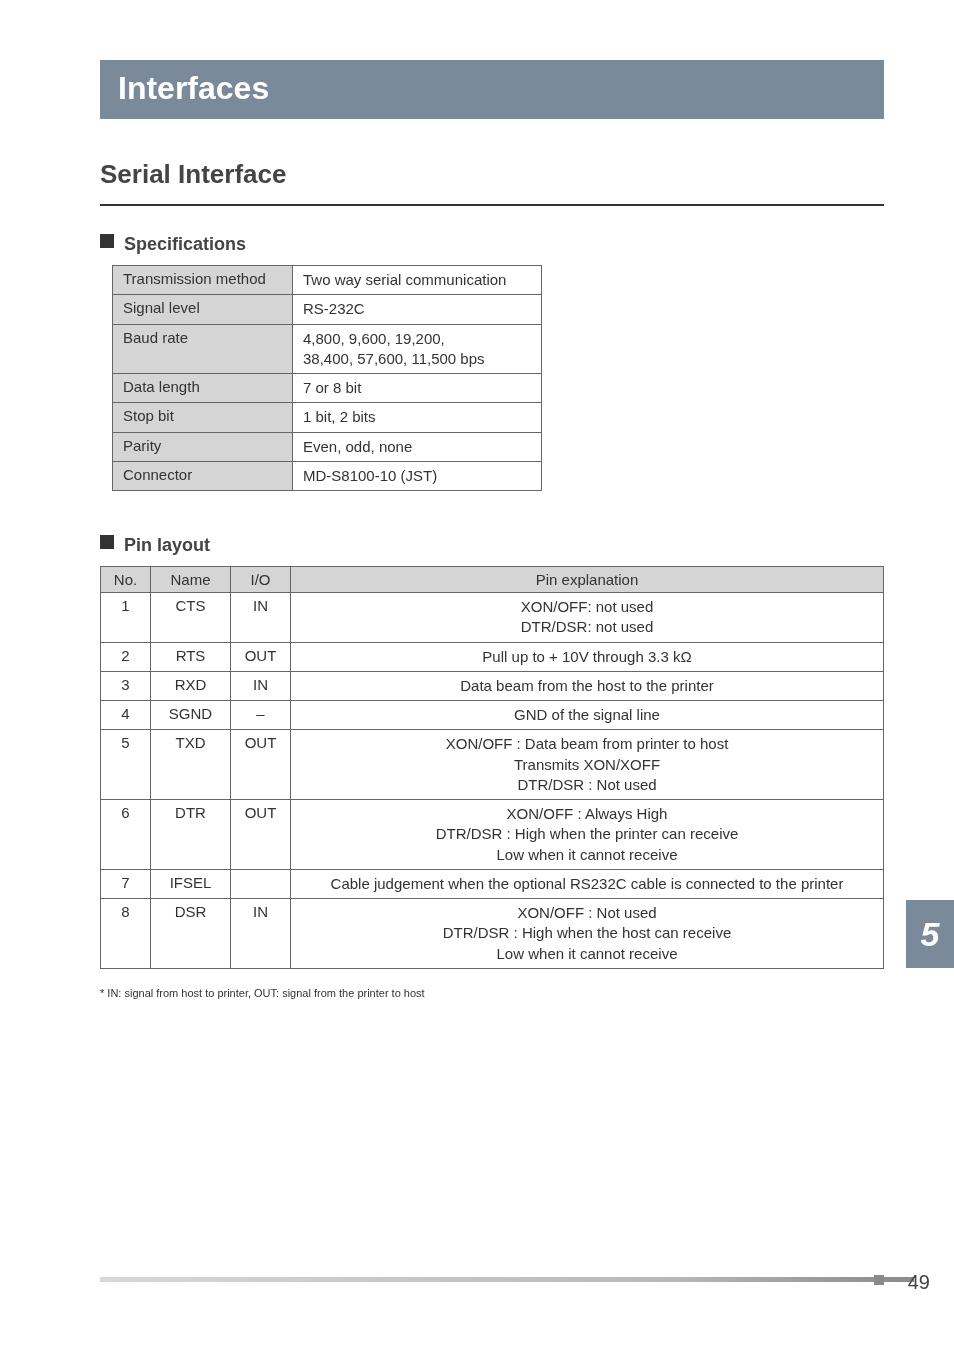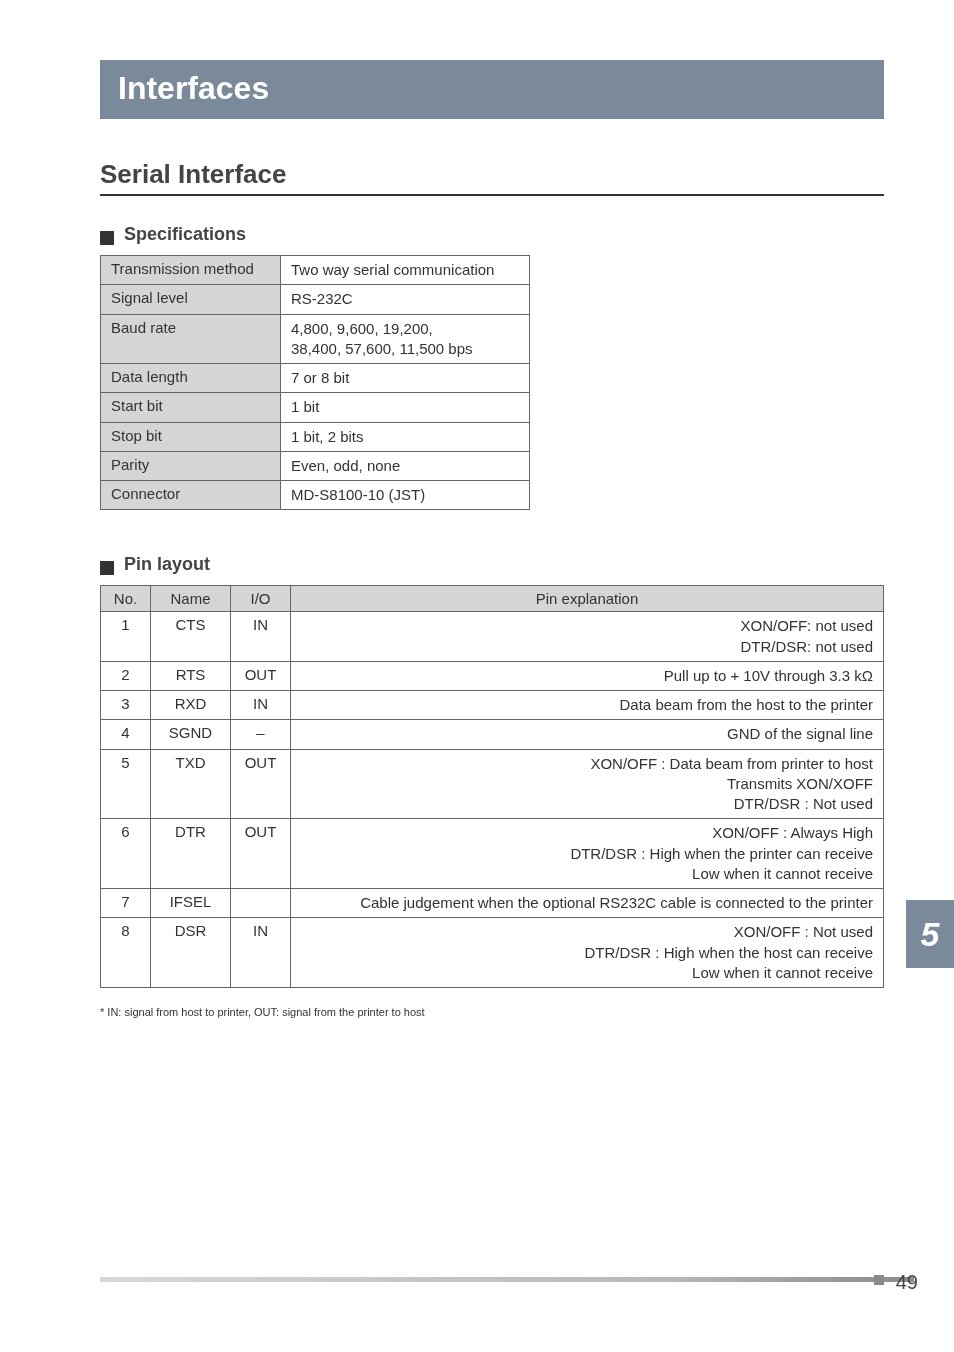--- a/index.html
+++ b/index.html
@@ -20,26 +20,26 @@
     font-size: 32px;
     font-weight: 600;
     padding: 10px 18px 12px 18px;
     margin-bottom: 40px;
   }
   .section-title {
     font-size: 26px;
     font-weight: 600;
     color: #444;
     border-bottom: 2px solid #333;
-    padding-bottom: 4px;
+    padding-bottom: 14px;
     margin-bottom: 18px;
   }
   .subsection {
     display: flex;
-    align-items: flex-end;
+    align-items: flex-start;
     gap: 10px;
     margin-bottom: 10px;
     margin-top: 28px;
   }
   .subsection .sq {
     width: 14px;
     height: 14px;
     background: #333;
   }
   .subsection .label {
@@ -47,38 +47,39 @@
     font-weight: 600;
     color: #444;
   }
   table {
     border-collapse: collapse;
     font-size: 15px;
     color: #333;
   }
   table.spec {
     width: 430px;
+    margin-left: 12px;
   }
   table.spec td {
     border: 1px solid #666;
     padding: 4px 10px;
     vertical-align: top;
   }
   table.spec td.key {
     background: #d5d5d5;
     width: 180px;
   }
   table.pin {
     width: 784px;
   }
   table.pin th, table.pin td {
     border: 1px solid #666;
     padding: 4px 10px;
     vertical-align: top;
-    text-align: right;
+    text-align: center;
   }
   table.pin th {
     background: #d5d5d5;
     font-weight: 400;
     text-align: center;
   }
   table.pin td.c { text-align: center; }
   .footnote {
     font-size: 11px;
     margin-top: 18px;
@@ -110,21 +111,21 @@
   .small-sq {
     position: absolute;
     right: 70px;
     bottom: 67px;
     width: 10px;
     height: 10px;
     background: #8a8a8a;
   }
   .page-num {
     position: absolute;
-    right: 36px;
+    right: 24px;
     bottom: 58px;
     font-size: 20px;
     color: #444;
   }
   .multiline { white-space: pre-line; line-height: 1.35; }
 </style>
 </head>
 <body>
 
 <div class="page">
@@ -150,24 +151,20 @@
           <td class="multiline">RS-232C</td>
         </tr>
         <tr>
           <td class="key">Baud rate</td>
           <td class="multiline">4,800, 9,600, 19,200,
 38,400, 57,600, 11,500 bps</td>
         </tr>
         <tr>
           <td class="key">Data length</td>
           <td class="multiline">7 or 8 bit</td>
-        </tr>
-        <tr>
-          <td class="key">Start bit</td>
-          <td class="multiline">1 bit</td>
         </tr>
         <tr>
           <td class="key">Stop bit</td>
           <td class="multiline">1 bit, 2 bits</td>
         </tr>
         <tr>
           <td class="key">Parity</td>
           <td class="multiline">Even, odd, none</td>
         </tr>
         <tr>

